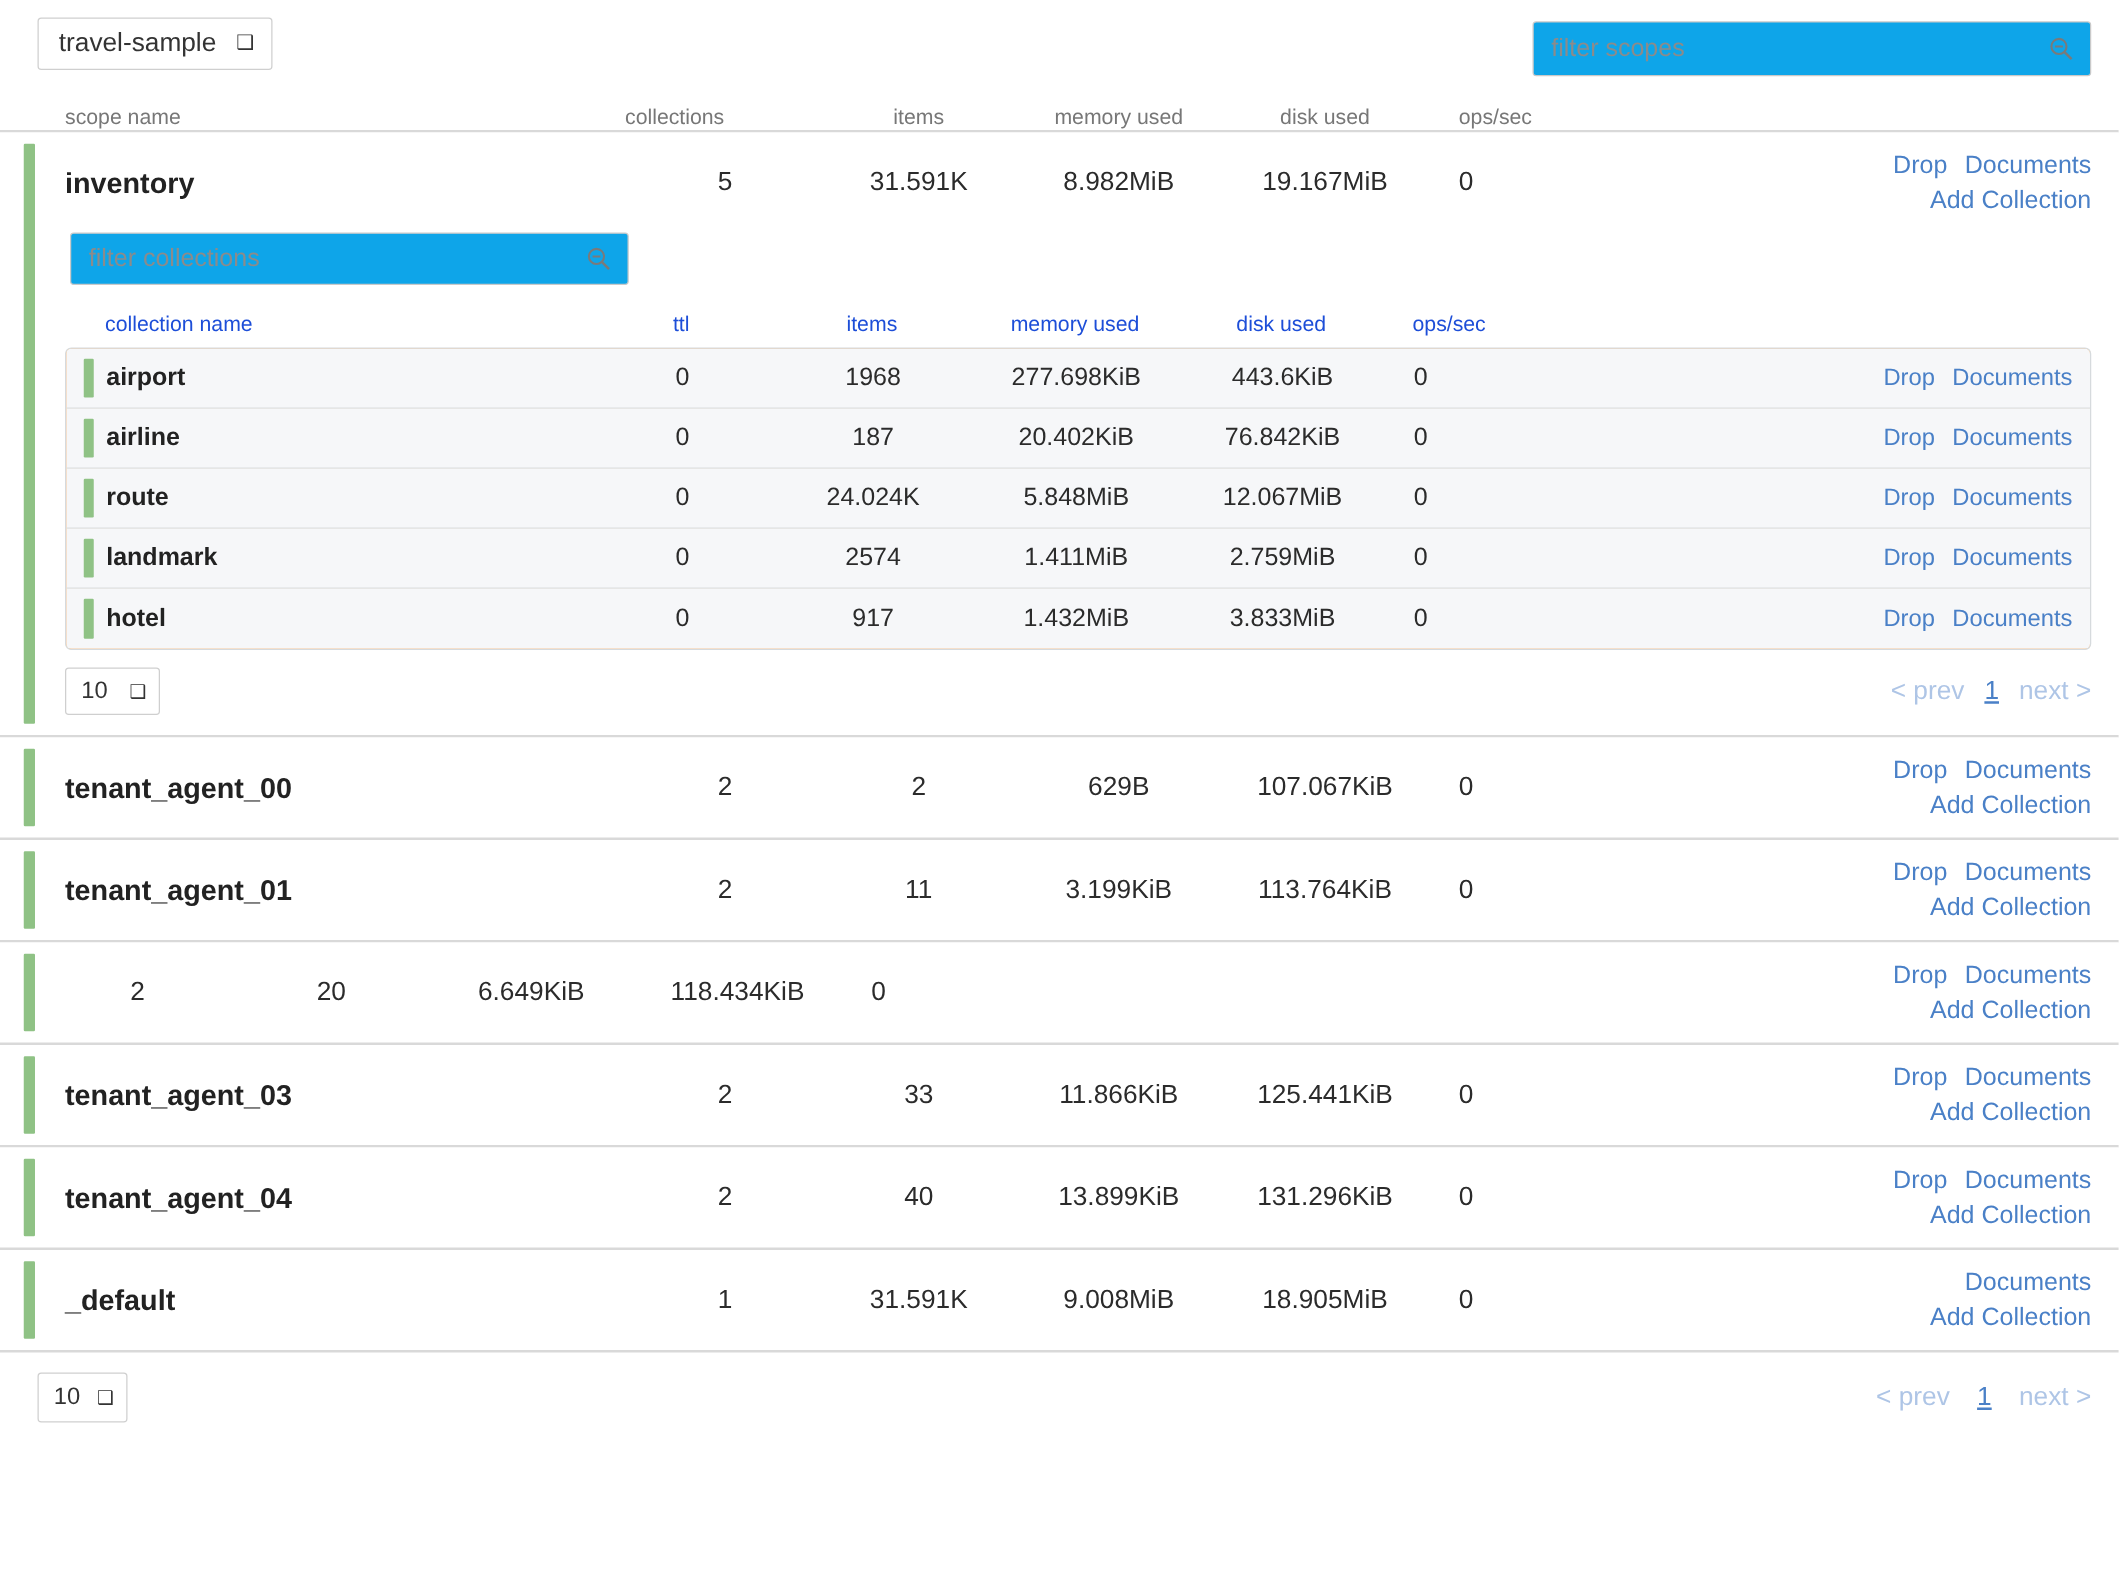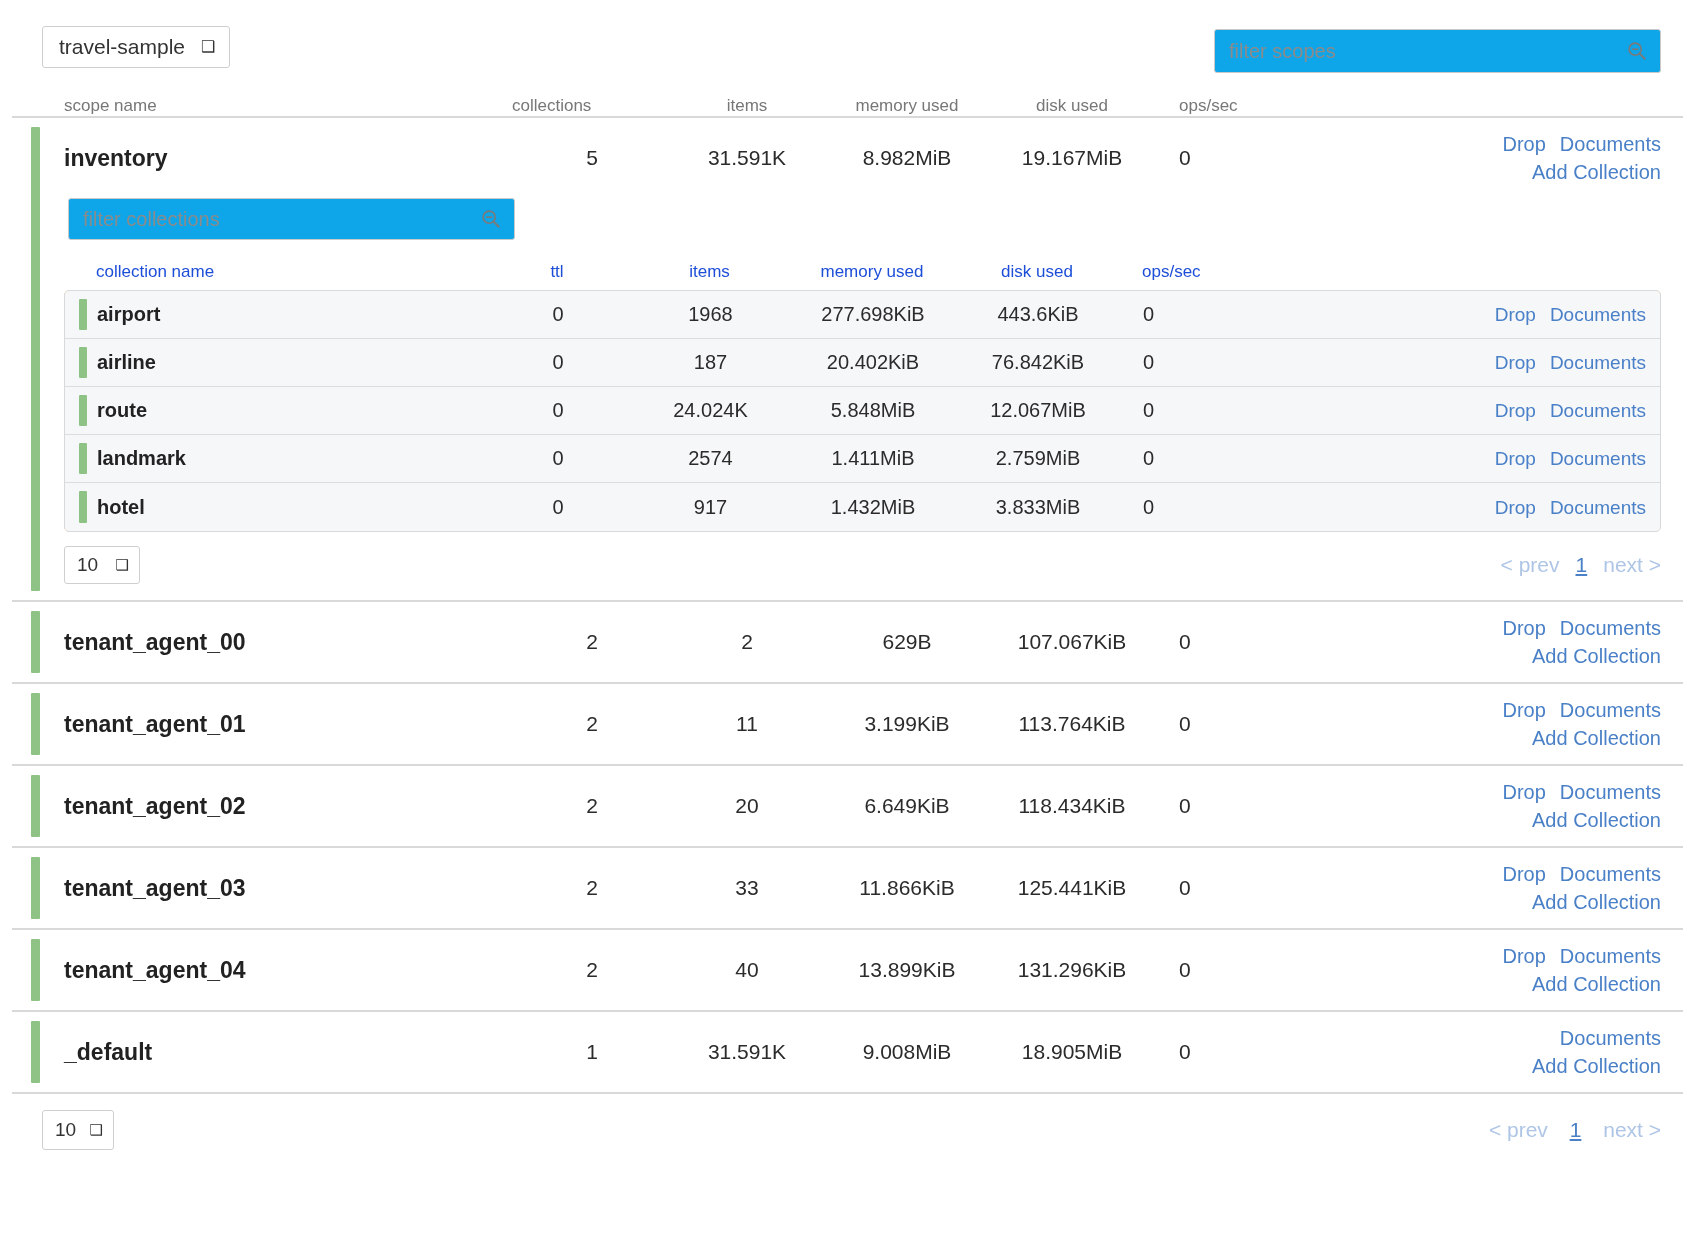--- a/index.html
+++ b/index.html
@@ -12,21 +12,21 @@
     background: #ffffff;
     font-family: "Liberation Sans", sans-serif;
     color: #2b2b2b;
     overflow: hidden;
   }
 
   .page {
     position: relative;
     width: 1695px;
     height: 1260px;
-    padding: 12px;
+    padding: 0;
   }
 
   
   .topbar {
     position: relative;
     height: 72px;
     padding: 14px 22px 0 30px;
   }
   .bucket-select {
     display: inline-flex;
@@ -392,21 +392,20 @@
           <div class="c-items">11</div>
           <div class="c-mem">3.199KiB</div>
           <div class="c-disk">113.764KiB</div>
           <div class="c-ops">0</div>
           <div class="c-act"><span class="lnk">Drop</span><span class="lnk">Documents</span><span class="lnk act-line2">Add Collection</span></div>
         </div>
       </div>
       <div class="scope-block">
         <div class="scope-bar"></div>
         <div class="scope-row">
-          <div class="c-name">tenant_agent_02</div>
           <div class="c-colls">2</div>
           <div class="c-items">20</div>
           <div class="c-mem">6.649KiB</div>
           <div class="c-disk">118.434KiB</div>
           <div class="c-ops">0</div>
           <div class="c-act"><span class="lnk">Drop</span><span class="lnk">Documents</span><span class="lnk act-line2">Add Collection</span></div>
         </div>
       </div>
       <div class="scope-block">
         <div class="scope-bar"></div>

